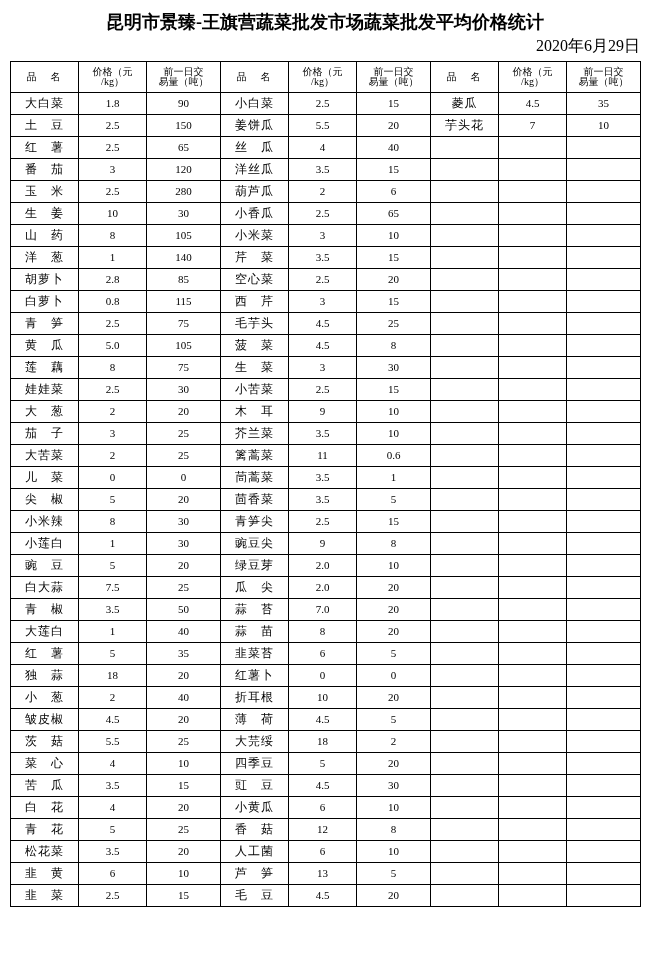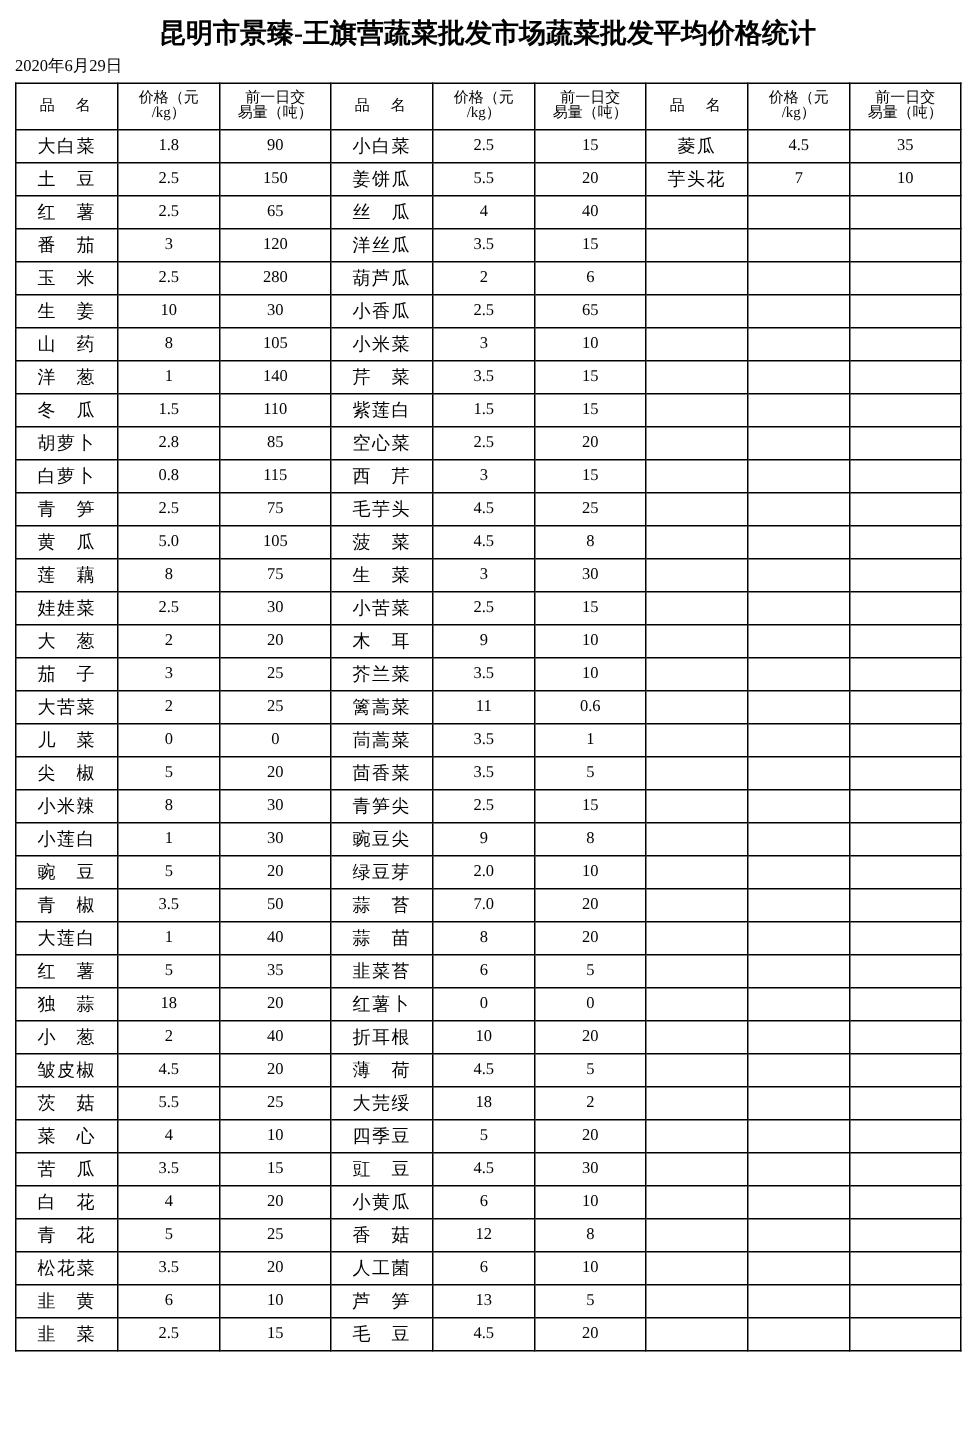--- a/index.html
+++ b/index.html
@@ -23,22 +23,22 @@
   }
   .doc-title {
     text-align: center;
     font-size: 18px;
     font-weight: bold;
     letter-spacing: 0px;
     margin: 2px 0 2px 0;
     font-family: "Liberation Serif", "DejaVu Serif", serif;
   }
   .doc-date {
-    text-align: left;
-    font-size: 11px;
+    text-align: right;
+    font-size: 16px;
     margin: 0 0 4px 0;
   }
   table.price {
     border-collapse: collapse;
     width: 630px;
     table-layout: fixed;
     font-size: 11px;
   }
   table.price th, table.price td {
     border: 1px solid #000;
@@ -201,31 +201,20 @@
           <td>1</td>
           <td>140</td>
           <td class="name-cell">芹　菜</td>
           <td>3.5</td>
           <td>15</td>
           <td class="name-cell"></td>
           <td></td>
           <td></td>
         </tr>
         <tr>
-          <td class="name-cell">冬　瓜</td>
-          <td>1.5</td>
-          <td>110</td>
-          <td class="name-cell">紫莲白</td>
-          <td>1.5</td>
-          <td>15</td>
-          <td class="name-cell"></td>
-          <td></td>
-          <td></td>
-        </tr>
-        <tr>
           <td class="name-cell">胡萝卜</td>
           <td>2.8</td>
           <td>85</td>
           <td class="name-cell">空心菜</td>
           <td>2.5</td>
           <td>20</td>
           <td class="name-cell"></td>
           <td></td>
           <td></td>
         </tr>
@@ -366,20 +355,31 @@
           <td>5</td>
           <td>20</td>
           <td class="name-cell">绿豆芽</td>
           <td>2.0</td>
           <td>10</td>
           <td class="name-cell"></td>
           <td></td>
           <td></td>
         </tr>
         <tr>
+          <td class="name-cell">白大蒜</td>
+          <td>7.5</td>
+          <td>25</td>
+          <td class="name-cell">瓜　尖</td>
+          <td>2.0</td>
+          <td>20</td>
+          <td class="name-cell"></td>
+          <td></td>
+          <td></td>
+        </tr>
+        <tr>
           <td class="name-cell">青　椒</td>
           <td>3.5</td>
           <td>50</td>
           <td class="name-cell">蒜　苔</td>
           <td>7.0</td>
           <td>20</td>
           <td class="name-cell"></td>
           <td></td>
           <td></td>
         </tr>

